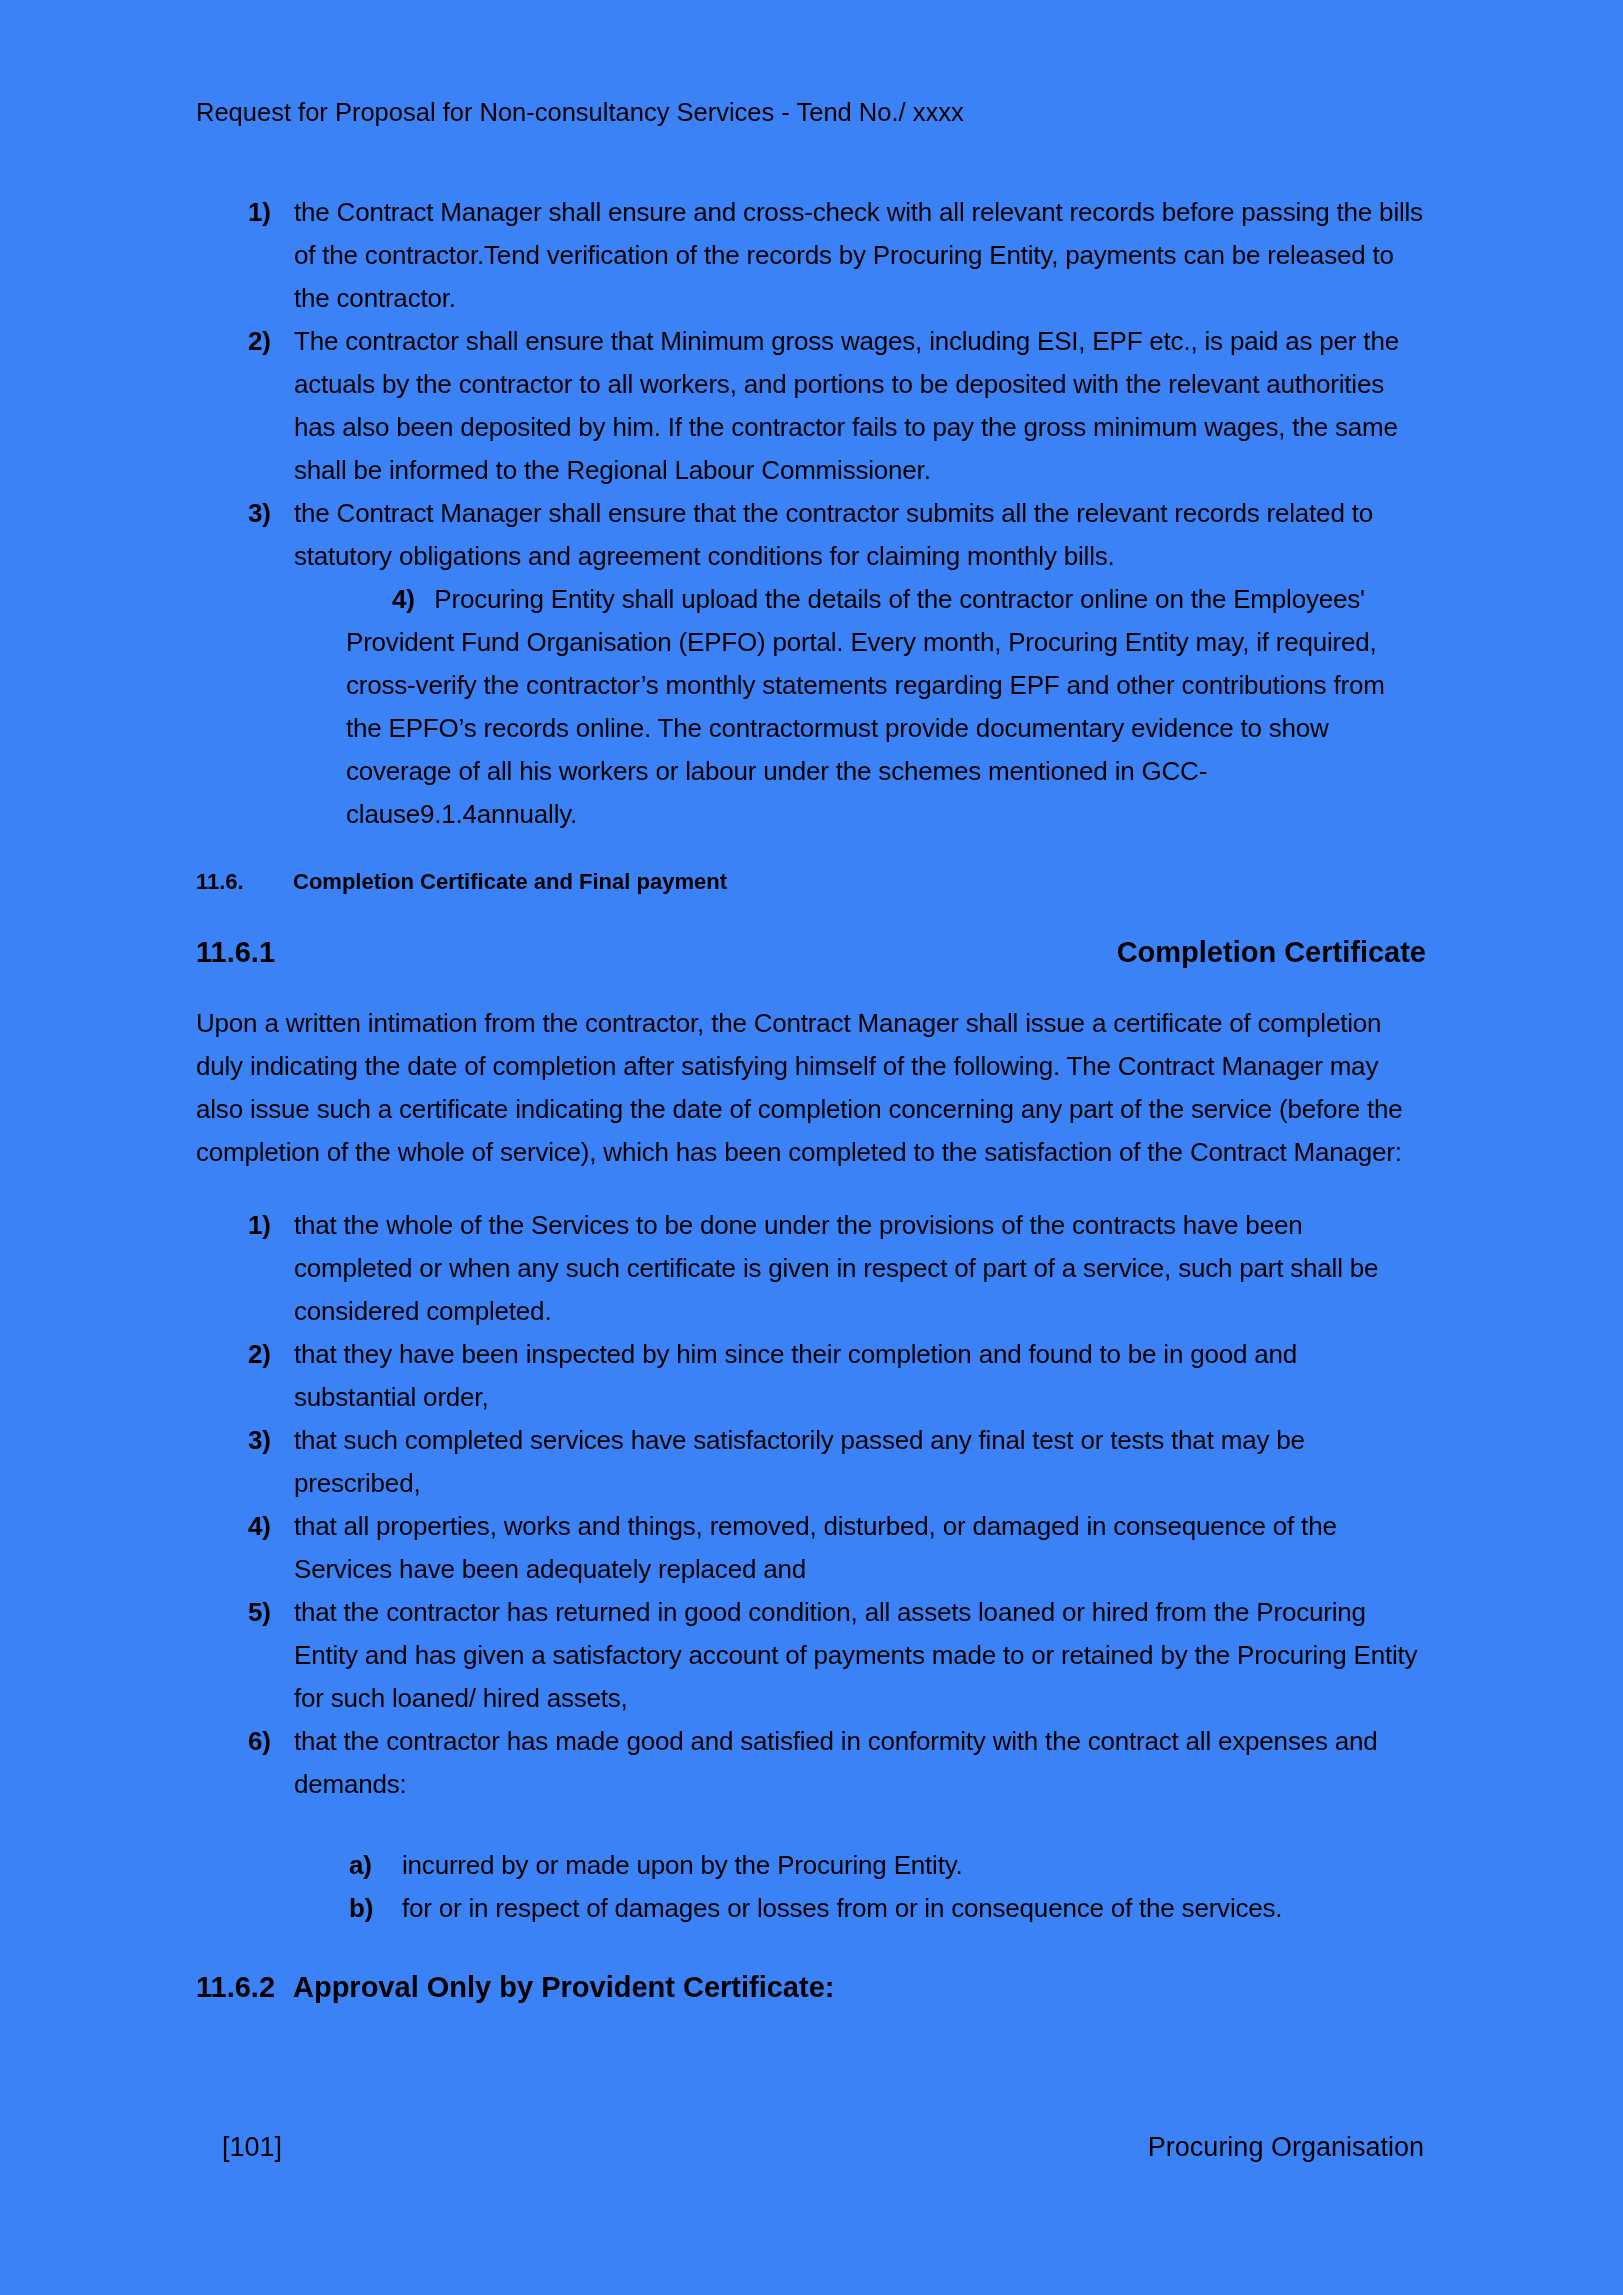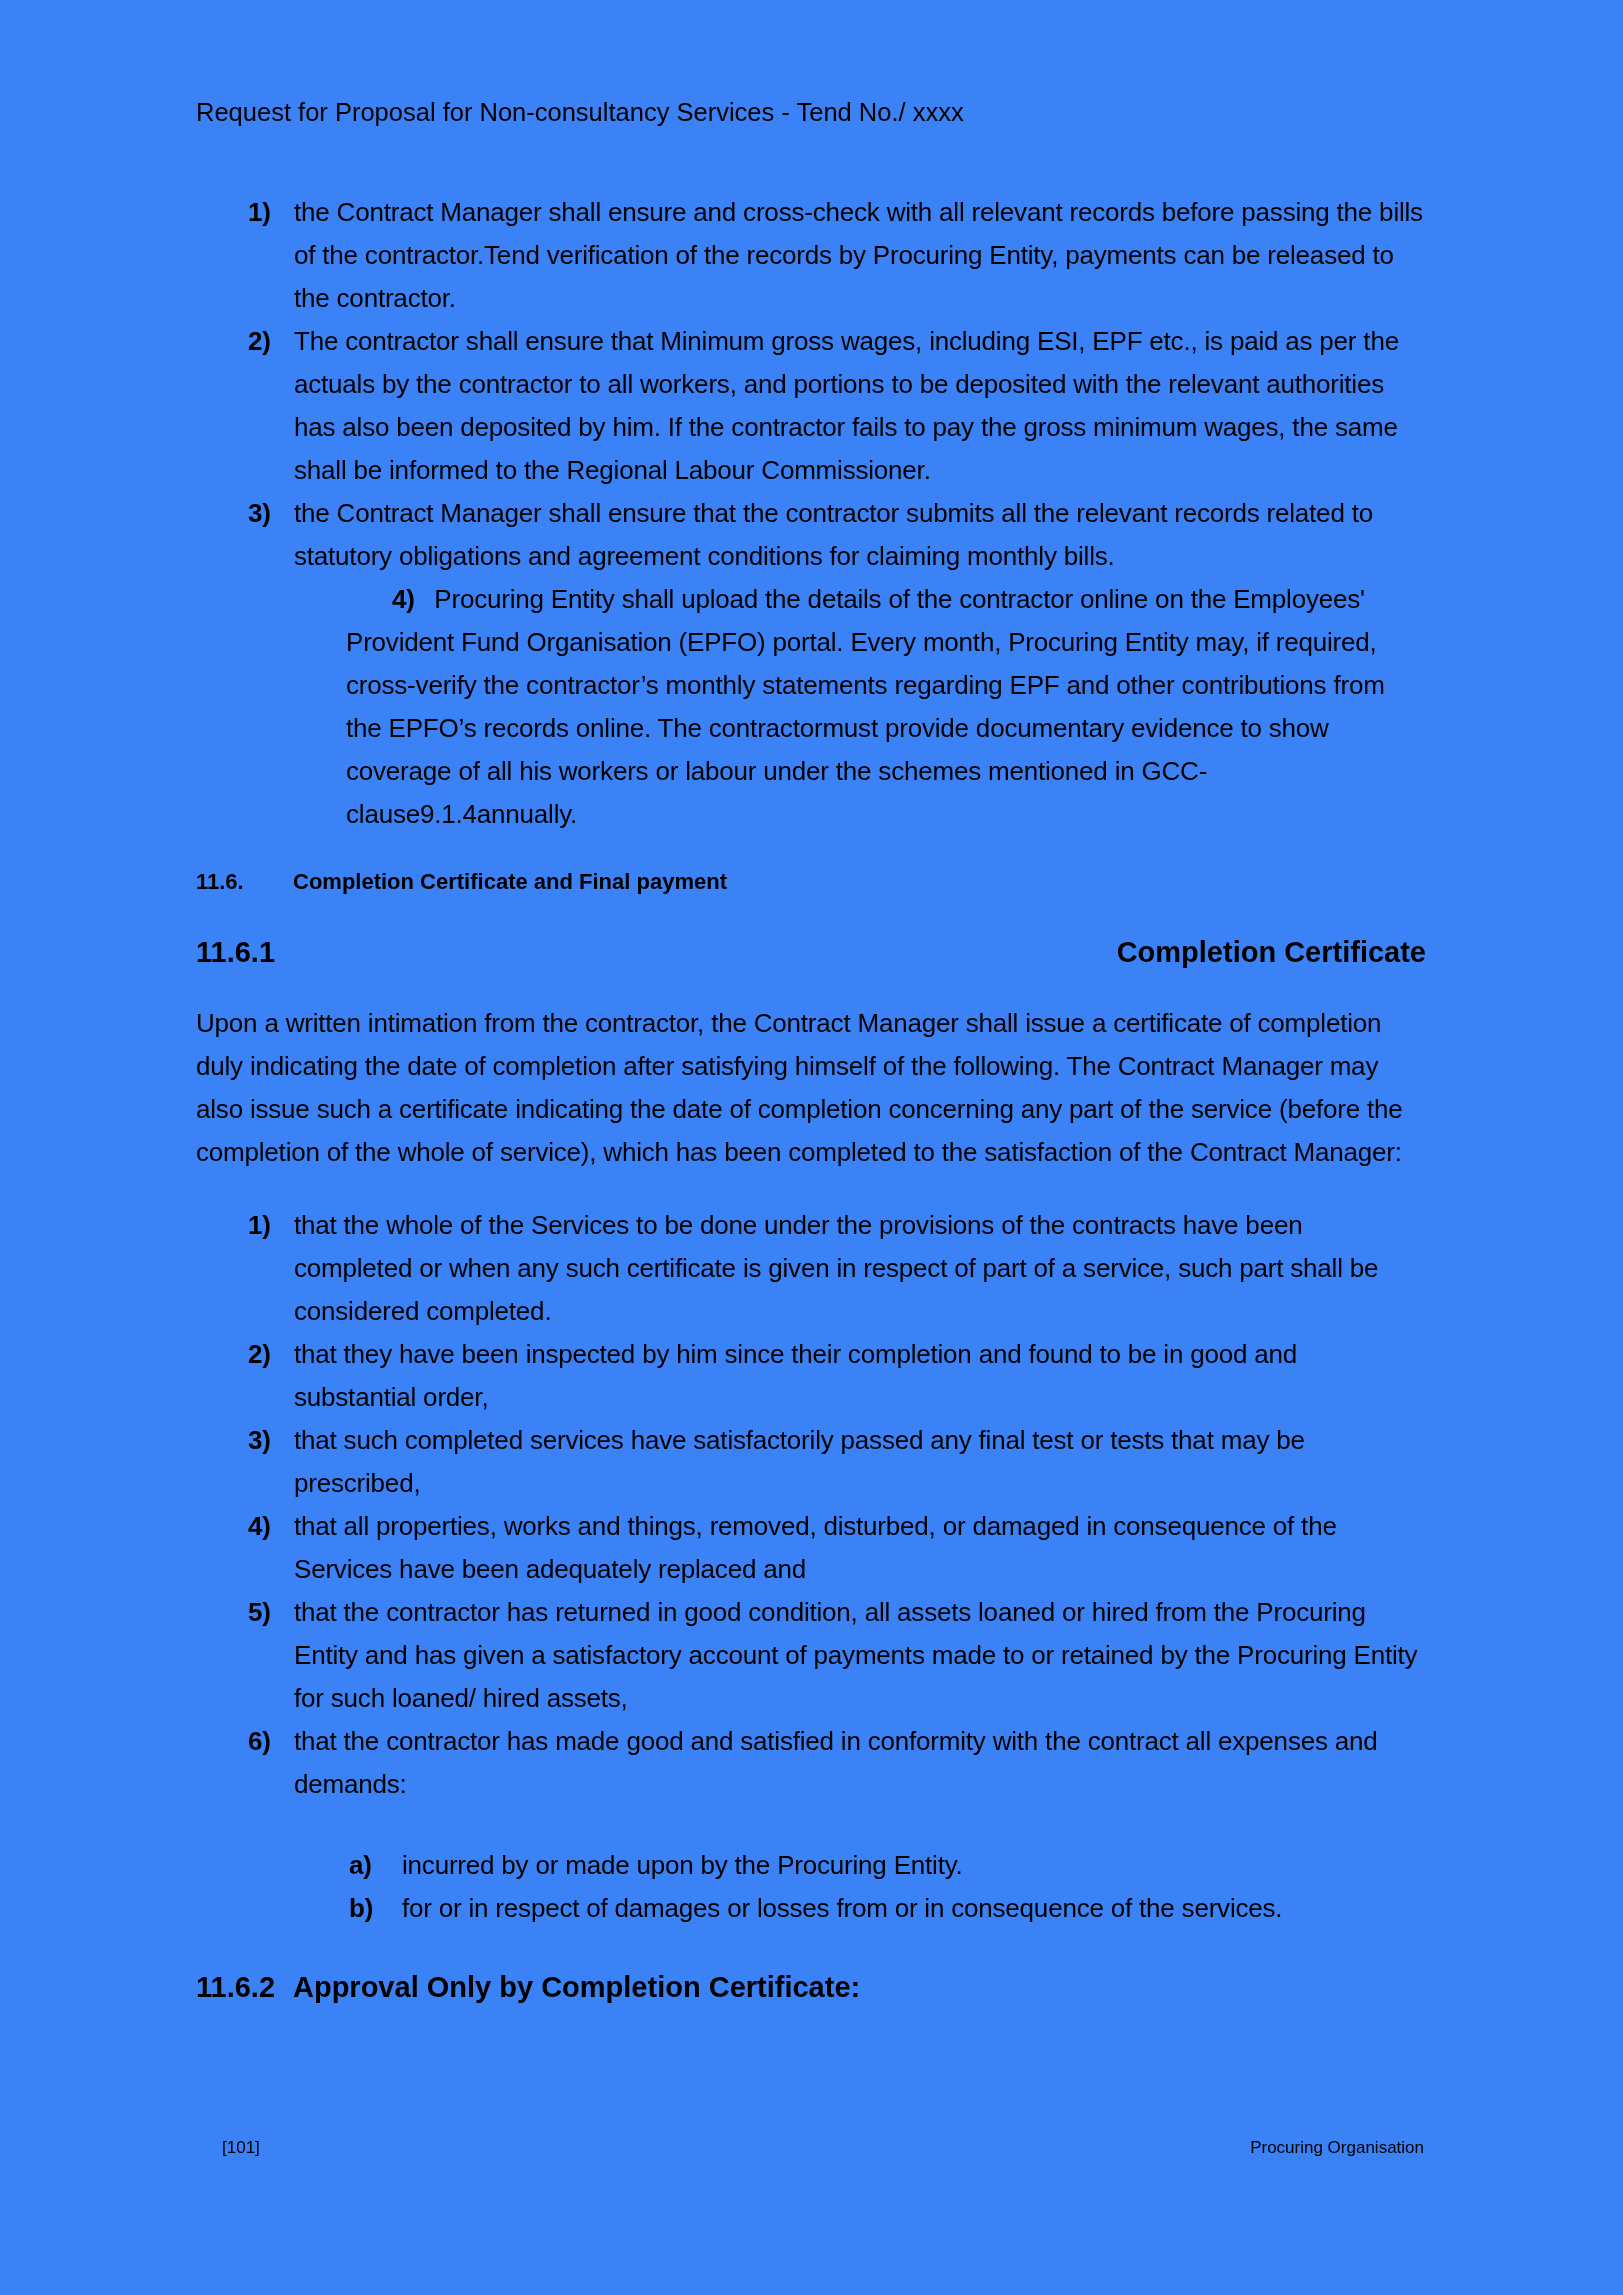--- a/index.html
+++ b/index.html
@@ -30,21 +30,21 @@
   .h3 { display:flex; font-weight:700; font-size:29px; line-height:37px; letter-spacing:0; margin-top:33px;justify-content:space-between; }
   .h4 { display:flex; font-weight:700; font-size:29px; line-height:37px; letter-spacing:0; margin-top:39px; }
   .h-num { flex:0 0 97px; }
   .body-para { margin-top:31px; }
   .nlist.second { margin-top:30px; }
   .sublist { padding-left:101px; margin-top:38px; }
   .sublist .li-num { flex:0 0 53px; }
   .doc-footer {
     position:absolute; left:196px; right:199px; top:2132px;
     display:flex; justify-content:space-between;
-    font-size:17px; line-height:31px;
+    font-size:27px; line-height:31px;
   }
   .doc-footer .page-num { padding-left:26px; }
 </style>
 </head>
 <body>
 
 <div class="page">
 
   <div class="doc-header">Request for Proposal for Non-consultancy Services - Tend No./ xxxx</div>
 
@@ -113,21 +113,21 @@
         </div>
         <div class="li">
           <span class="li-num">b)</span>
           <div class="li-text">for or in respect of damages or losses from or in consequence of the services.</div>
         </div>
       </div>
     </div>
 
     <div class="h4">
       <span class="h-num">11.6.2</span>
-      <span>Approval Only by Completion Certificate:</span>
+      <span>Approval Only by Provident Certificate:</span>
     </div>
 
   </div>
 
   <div class="doc-footer">
     <span class="page-num">[101]</span>
     <span>Procuring Organisation</span>
   </div>
 
 </div>

